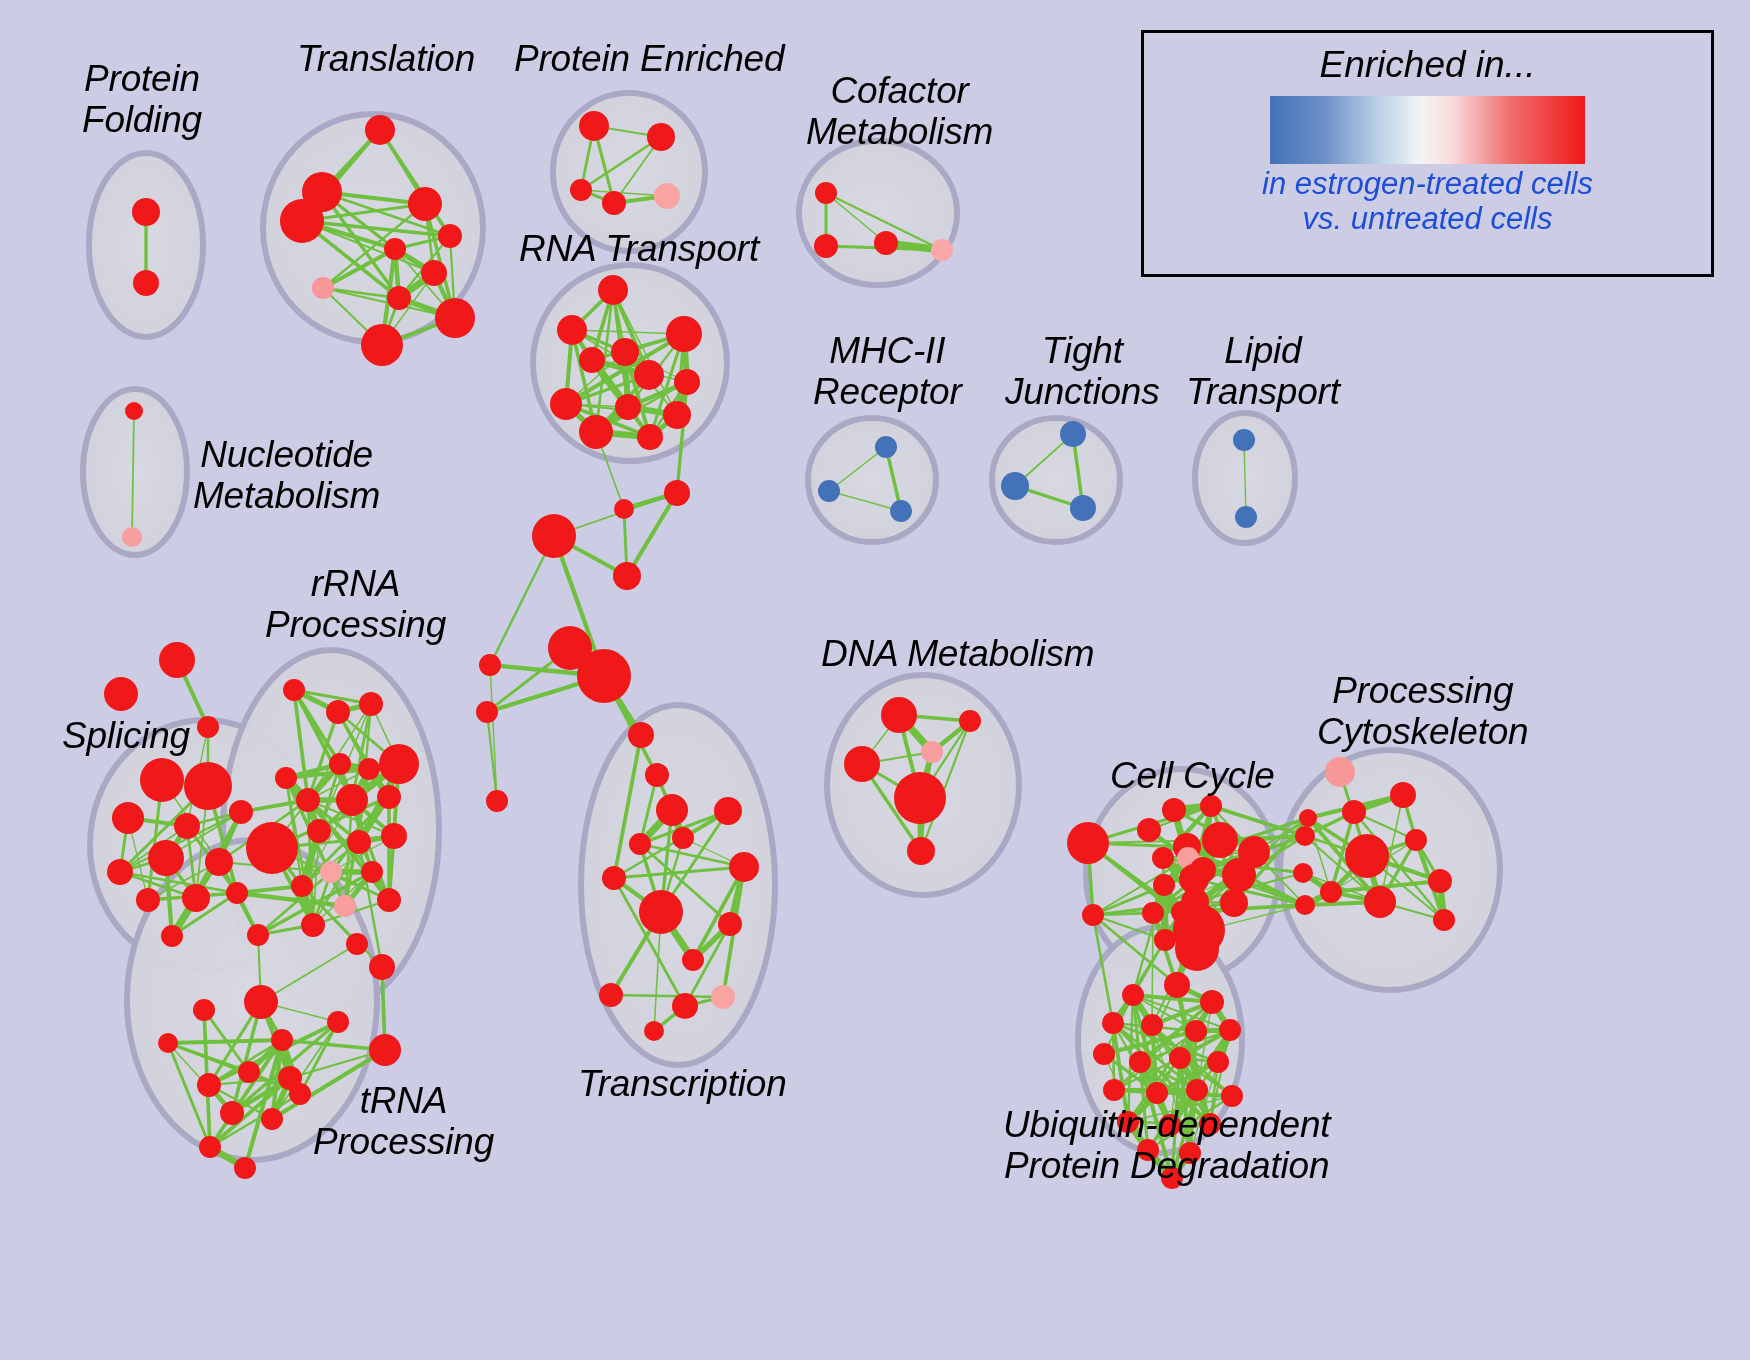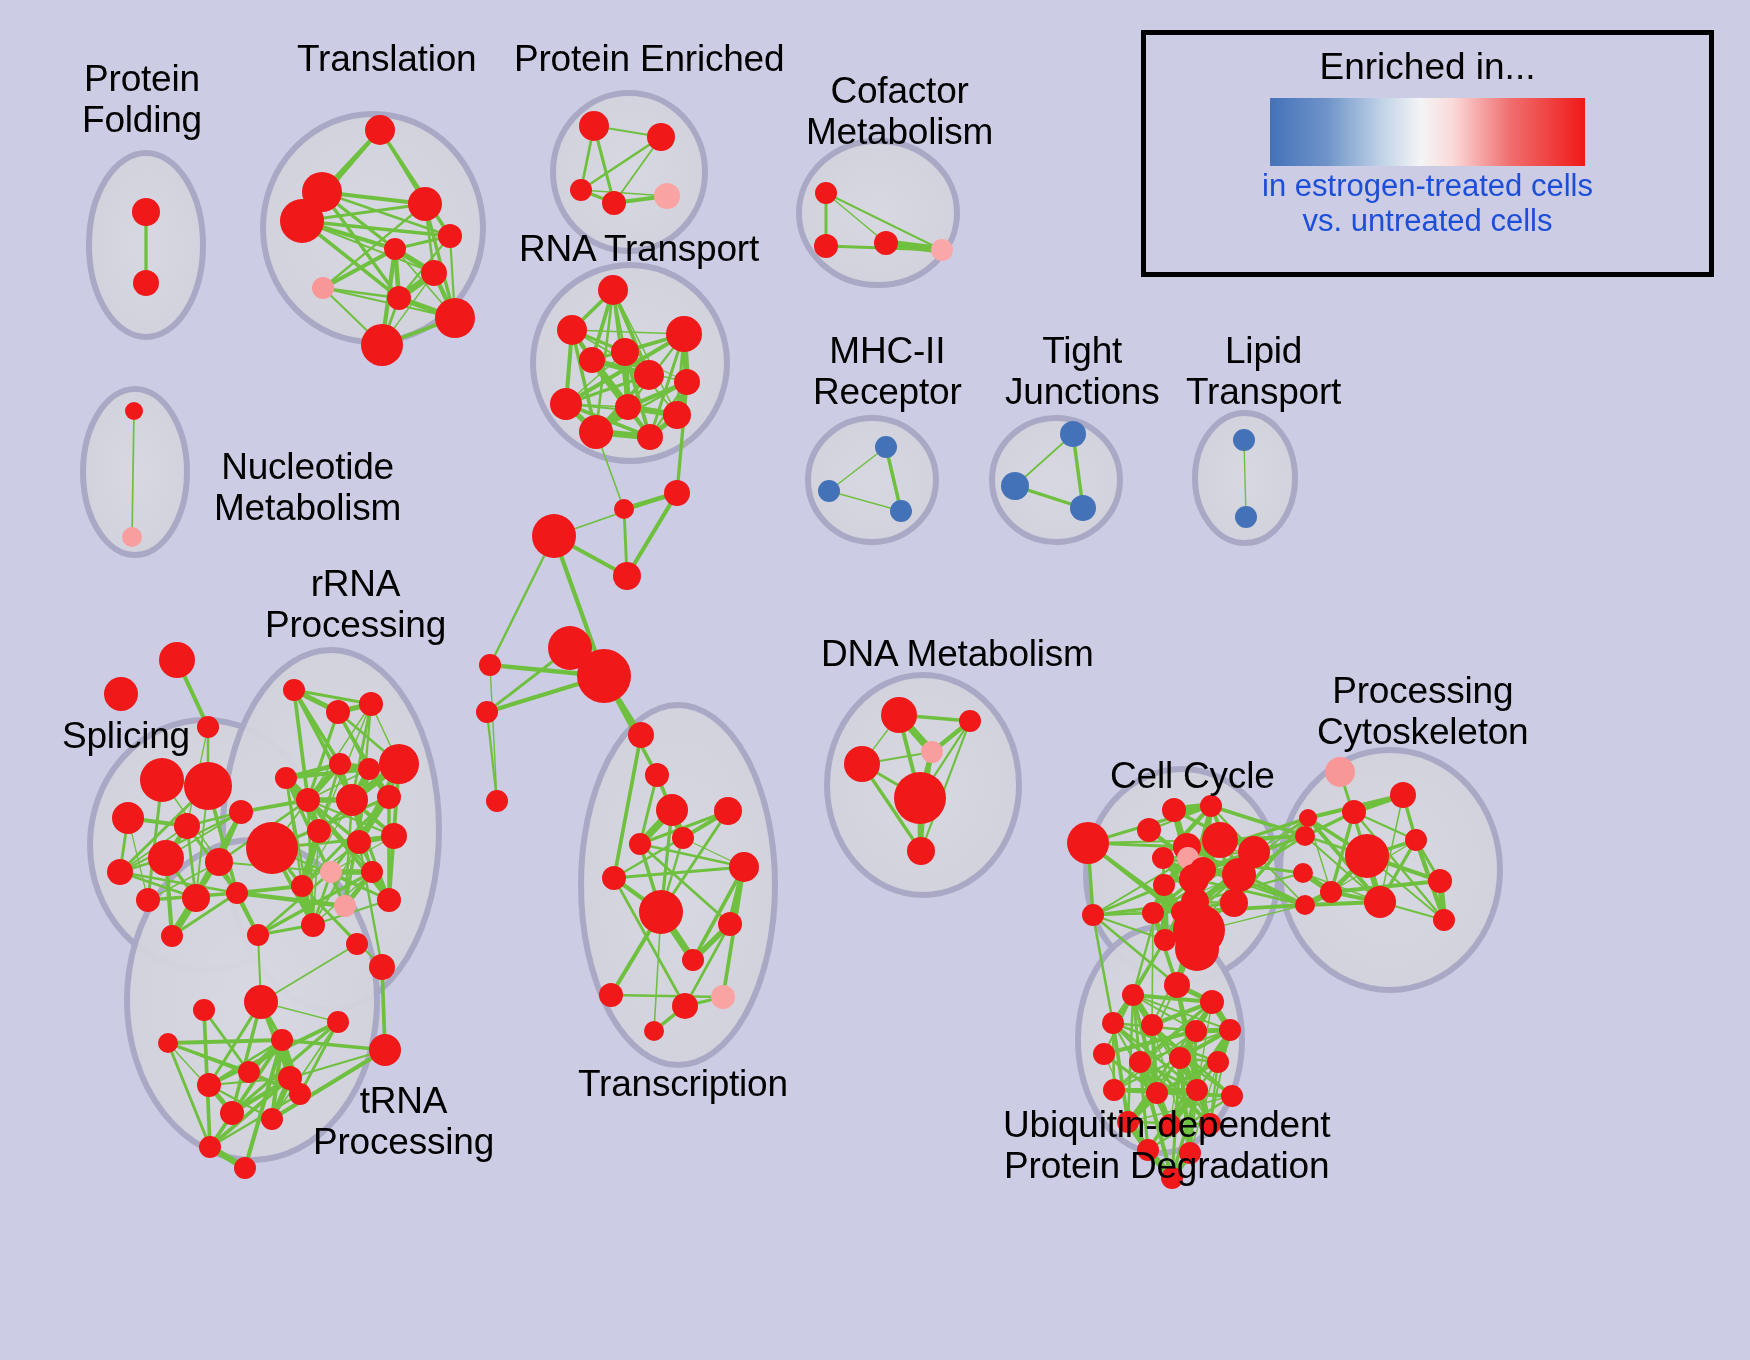--- a/index.html
+++ b/index.html
@@ -2,41 +2,42 @@
 <html><head>
 <meta charset="utf-8">
 <style>
   html,body{margin:0;padding:0;background:#ffffff;}
   body{font-family:"Liberation Sans",sans-serif;}
   #root{
     position:relative;
     width:1750px;height:1360px;
     background:#ccccE4;
     overflow:hidden;
+    font-style:italic;
   }
   #net{position:absolute;left:0;top:0;width:1750px;height:1360px;}
   .cl-label{
     position:absolute;
     color:#000;
     font-family:"Liberation Sans",sans-serif;
     font-size:37px;
     line-height:1.12;
     font-weight:400;
     text-align:center;
     white-space:pre;
     letter-spacing:-0.2px;
     pointer-events:none;
   }
   
   #legend{
     position:absolute;
     left:1141px;top:30px;
     width:573px;height:247px;
     background:#ccccE4;
-    border:5px solid #000000;
+    border:3px solid #000000;
     box-sizing:border-box;
   }
   #legend-title{
     text-align:center;
     font-size:37px;
     color:#000;
     margin-top:11px;
   }
   #legend-bar{
     margin:10px auto 0 auto;
@@ -816,21 +817,21 @@
   </svg>
 
   <div id="label-layer">
       <div class="cl-label" style="left: 82px; top: 58px;">Protein
 Folding</div>
       <div class="cl-label" style="left: 297px; top: 38px;">Translation</div>
       <div class="cl-label" style="left: 514px; top: 38px;">Protein Enriched</div>
       <div class="cl-label" style="left: 519px; top: 228px;">RNA Transport</div>
       <div class="cl-label" style="left: 806px; top: 70px;">Cofactor
 Metabolism</div>
-      <div class="cl-label" style="left: 214px; top: 434px; margin-top: 12px;">Nucleotide
+      <div class="cl-label" style="left: 193px; top: 434px;">Nucleotide
 Metabolism</div>
       <div class="cl-label" style="left: 813px; top: 330px;">MHC-II
 Receptor</div>
       <div class="cl-label" style="left: 1005px; top: 330px;">Tight
 Junctions</div>
       <div class="cl-label" style="left: 1186px; top: 330px;">Lipid
 Transport</div>
       <div class="cl-label" style="left: 62px; top: 715px;">Splicing</div>
       <div class="cl-label" style="left: 265px; top: 563px;">rRNA
 Processing</div>

